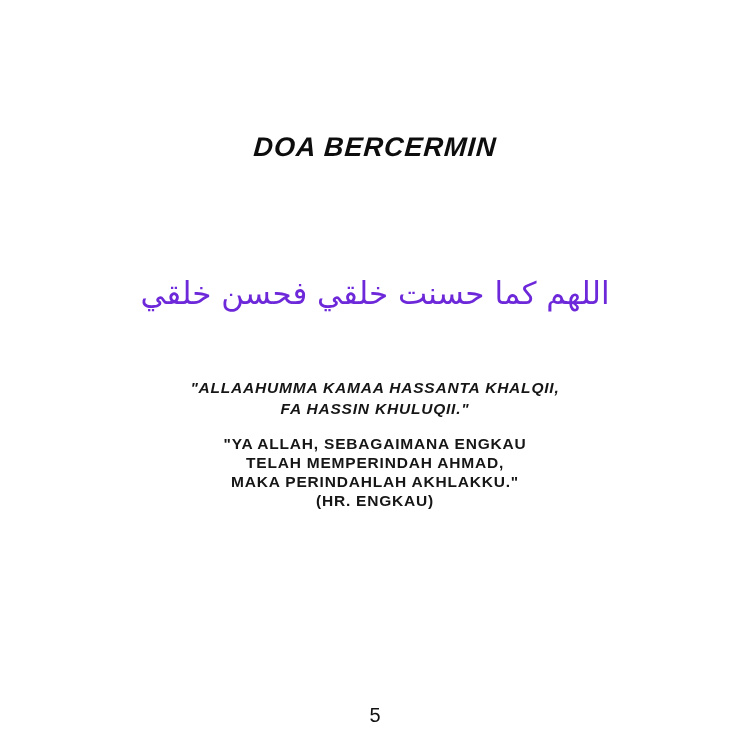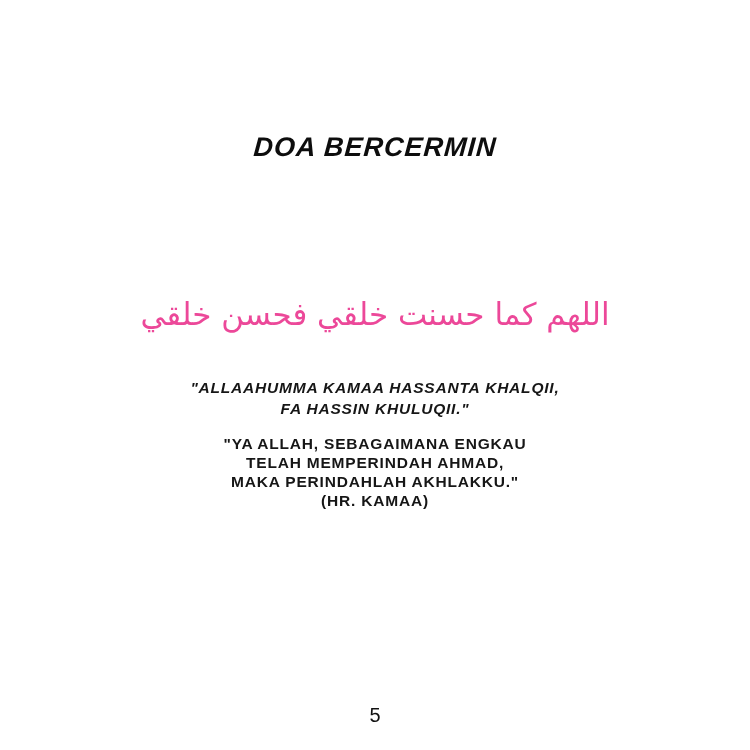--- a/index.html
+++ b/index.html
@@ -24,29 +24,29 @@
     text-align: center;
     font-size: 27px;
     font-weight: bold;
     font-style: italic;
     letter-spacing: 1px;
     transform: skewX(-4deg);
     color: #0d0d0d;
   }
   .arabic {
     position: absolute;
-    top: 296px;
+    top: 275px;
     left: 0;
     width: 100%;
     text-align: center;
     direction: rtl;
     font-family: "DejaVu Sans", sans-serif;
     font-size: 31px;
     font-weight: normal;
-    color: #ec4899;
+    color: #6d28d9;
   }
   .transliteration {
     position: absolute;
     top: 377px;
     left: 0;
     width: 100%;
     text-align: center;
     font-size: 15.5px;
     font-weight: bold;
     font-style: italic;
@@ -88,18 +88,18 @@
 
   <div class="transliteration">
     <div>"ALLAAHUMMA KAMAA HASSANTA KHALQII,</div>
     <div>FA HASSIN KHULUQII."</div>
   </div>
 
   <div class="translation">
     <div>"YA ALLAH, SEBAGAIMANA ENGKAU</div>
     <div>TELAH MEMPERINDAH AHMAD,</div>
     <div>MAKA PERINDAHLAH AKHLAKKU."</div>
-    <div>(HR. KAMAA)</div>
+    <div>(HR. ENGKAU)</div>
   </div>
 
   <div class="page-number">5</div>
 
 </div>
 
 </body></html>

